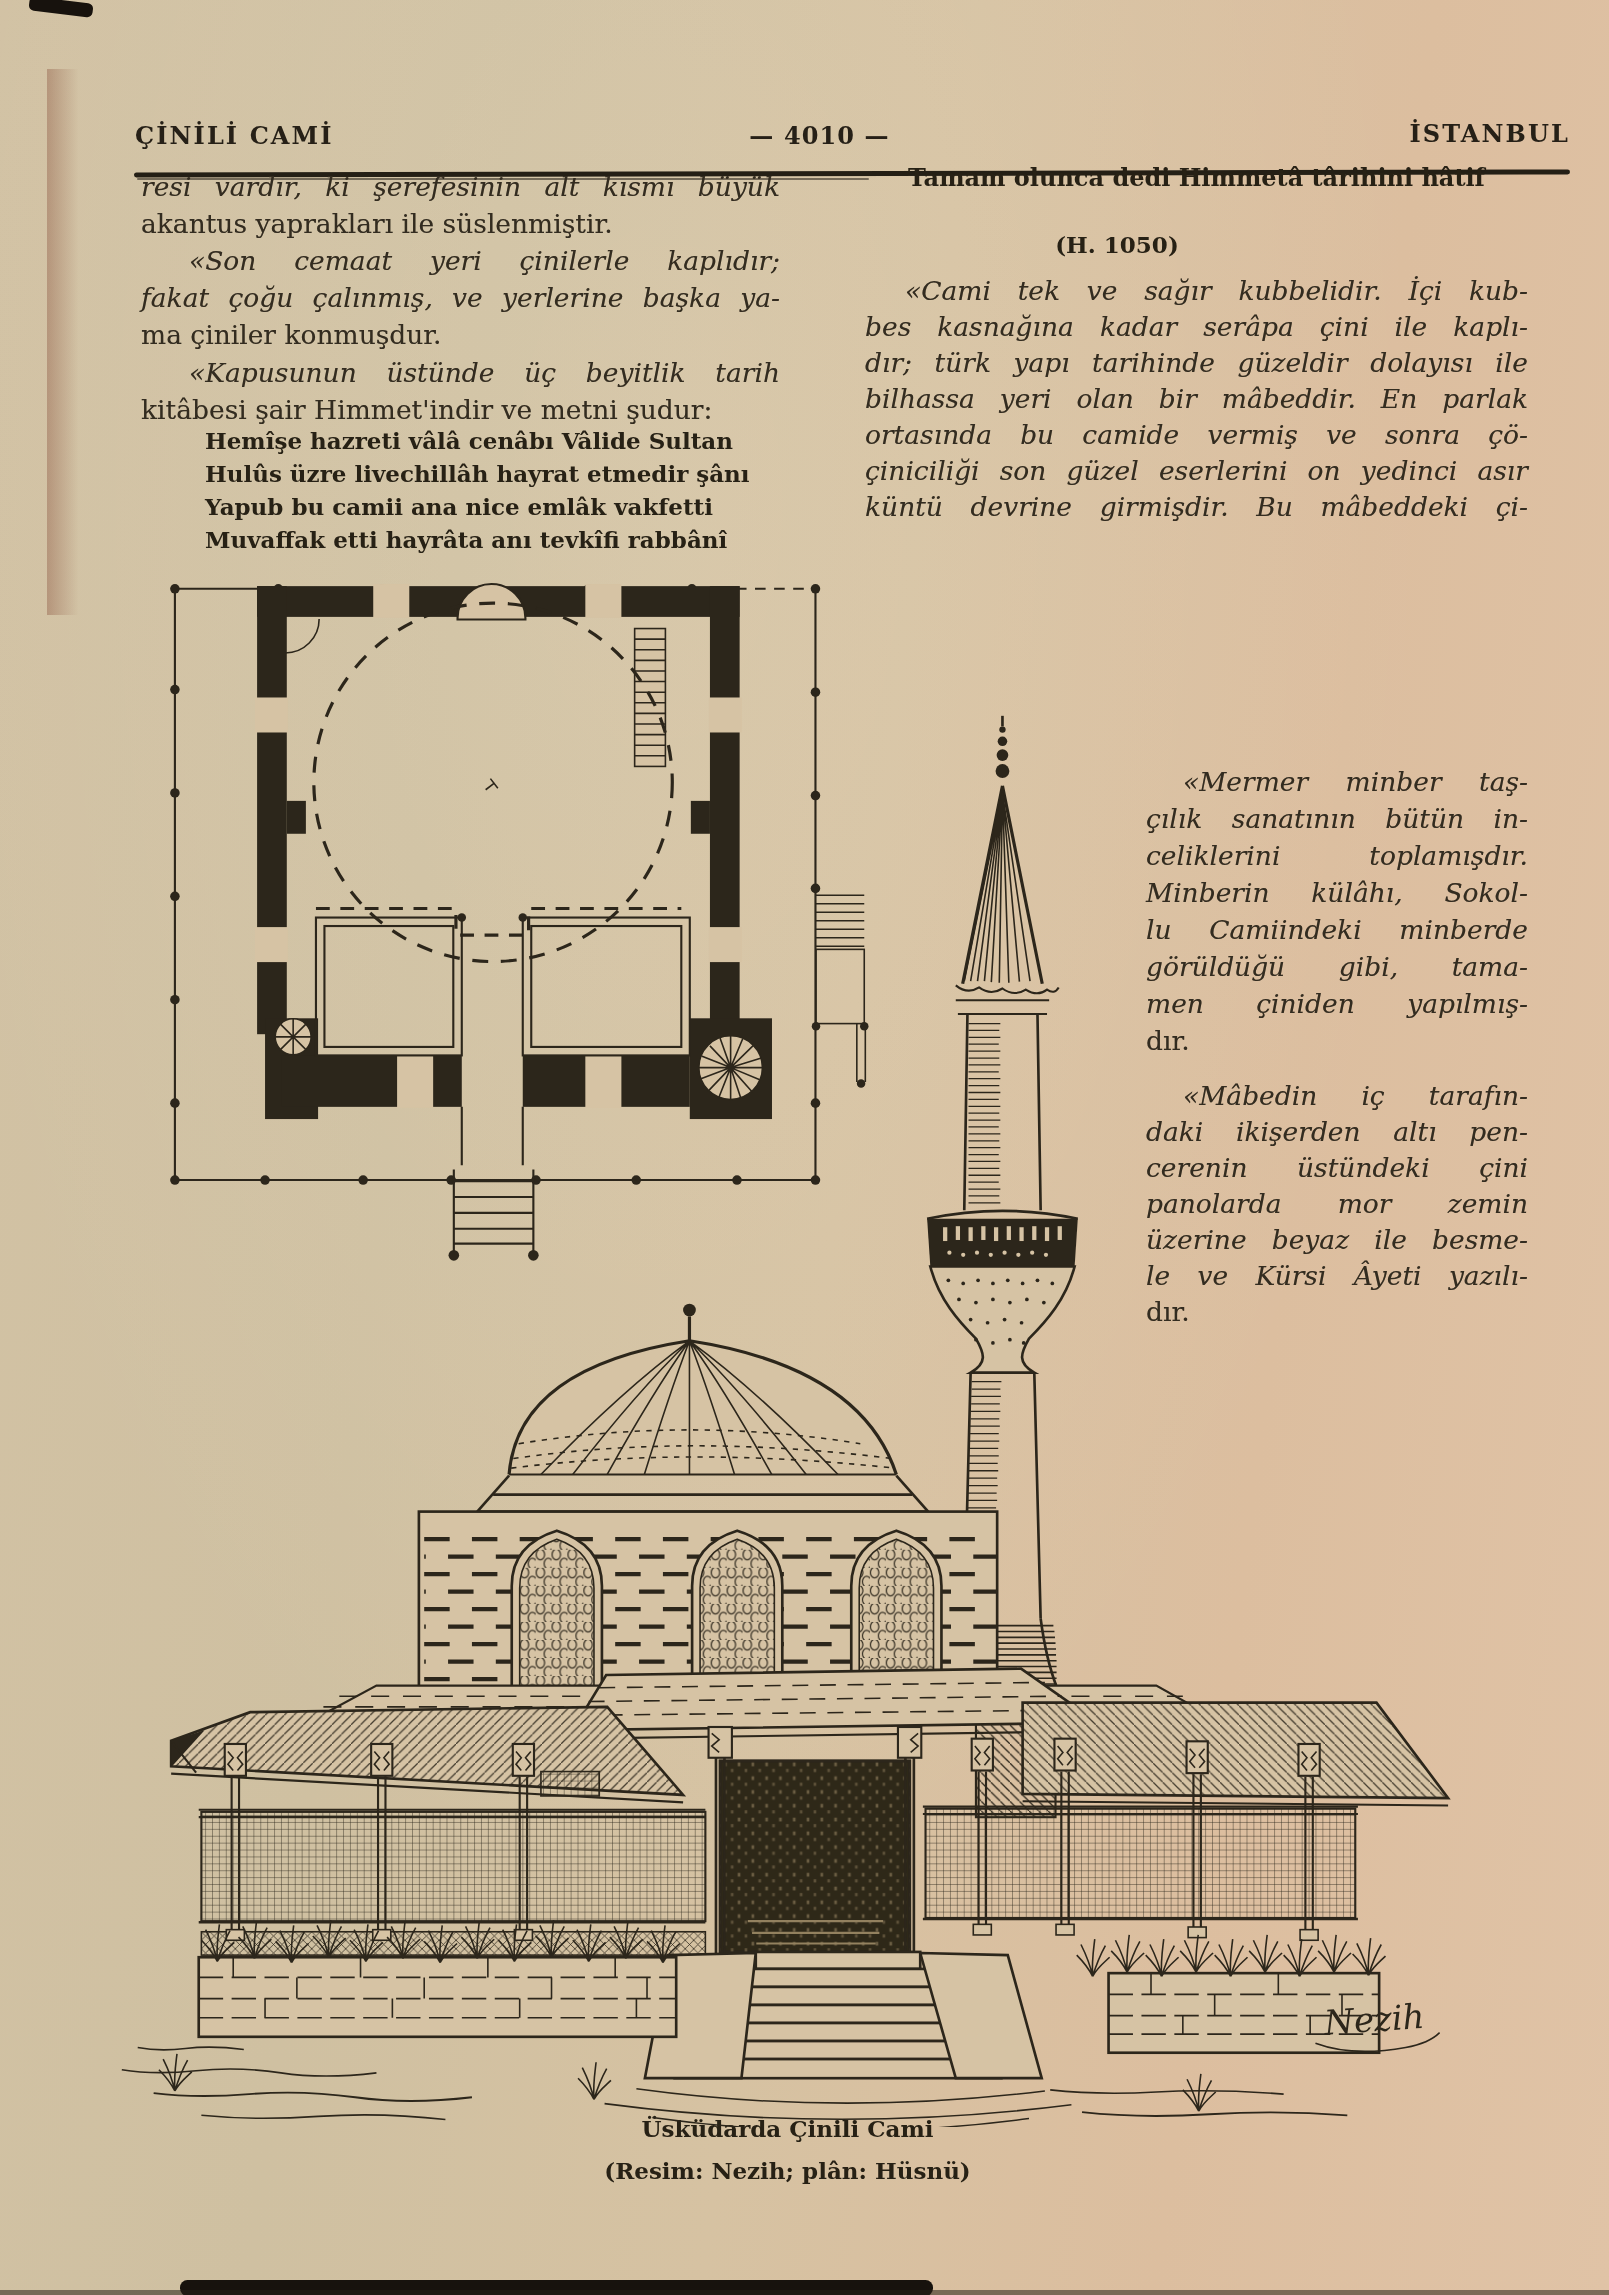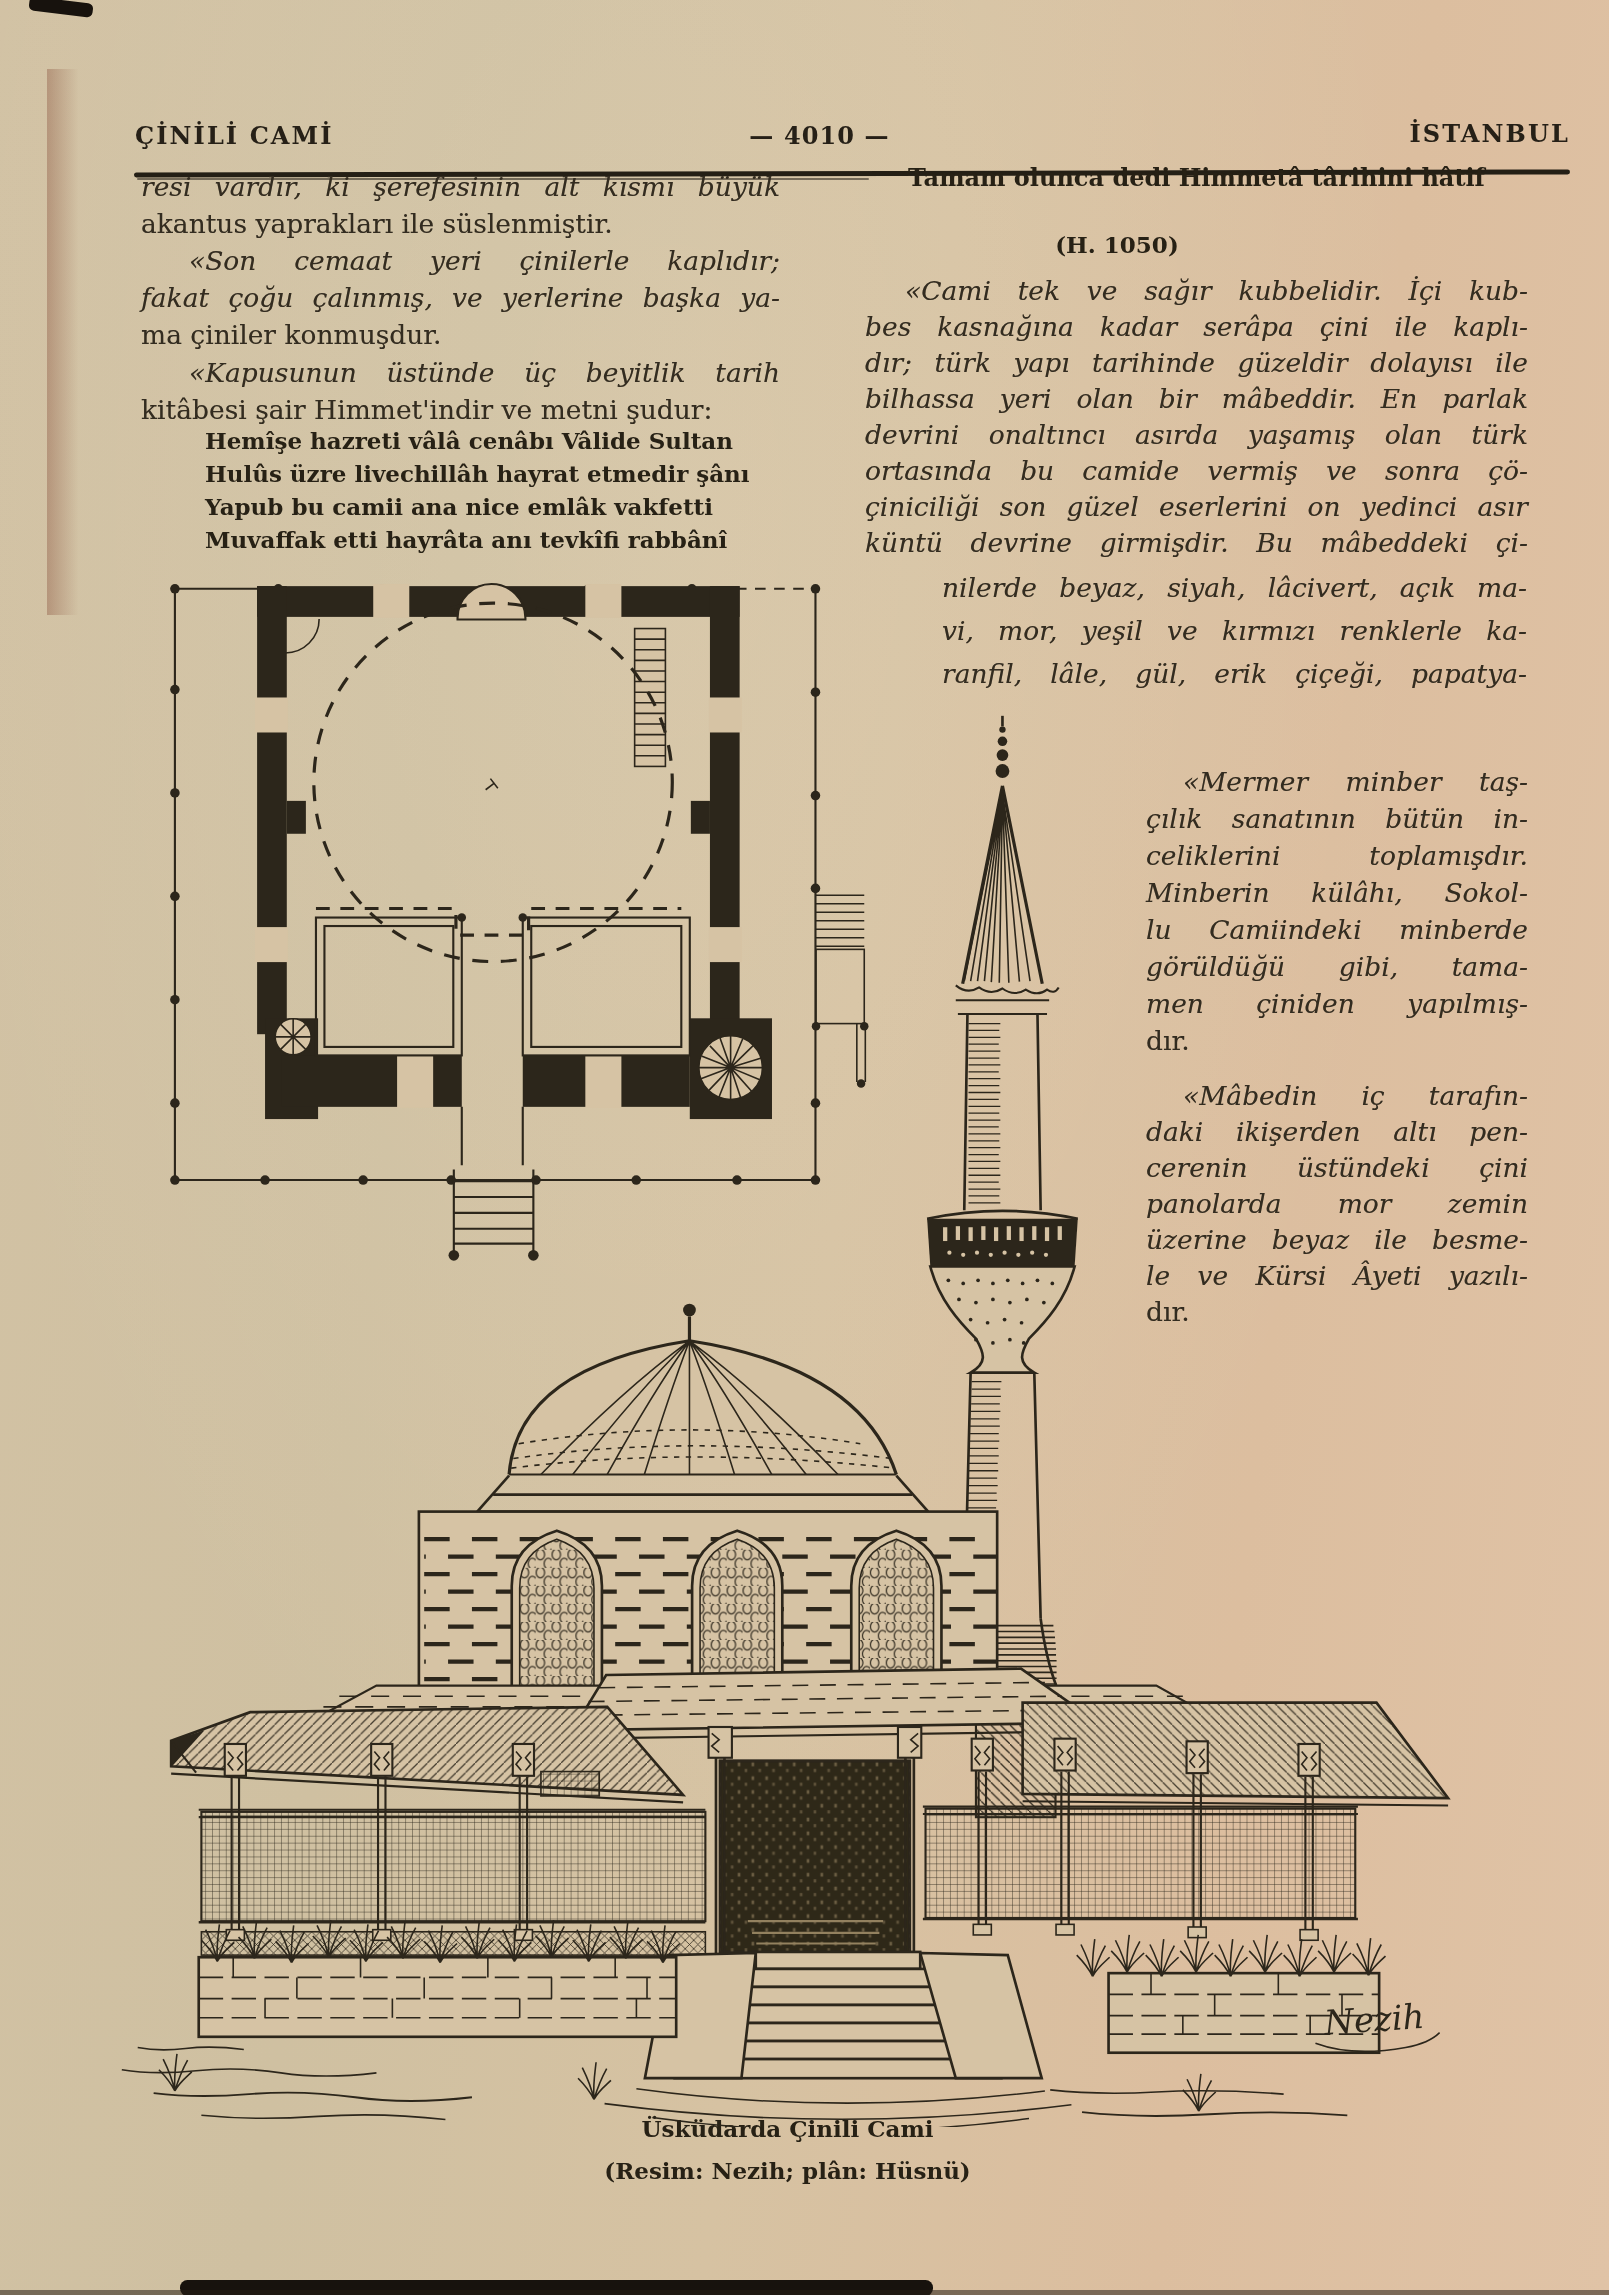--- a/index.html
+++ b/index.html
@@ -59,29 +59,23 @@
 
   <div class="abs bold-block couplet" style="left:865px;top:163px;width:663px;">
       <div class="tline">Tamam olunca dedi Himmetâ târihini hâtif</div>
     </div>
   <div class="abs bold-block datebk" style="left:865px;top:231px;width:504px;">(H. 1050)</div>
   <div class="abs body-block" style="left:865px;top:273px;width:663px;line-height:36px;">
       <div class="tline jl" style="text-indent: 40px;">«Cami tek ve sağır kubbelidir. İçi kub-</div>
       <div class="tline jl">bes kasnağına kadar serâpa çini ile kaplı-</div>
       <div class="tline jl">dır; türk yapı tarihinde güzeldir dolayısı ile</div>
       <div class="tline jl">bilhassa yeri olan bir mâbeddir. En parlak</div>
-      <div class="tline jl">devrini onaltıncı asırda yaşamış olan türk</div>
       <div class="tline jl">ortasında bu camide vermiş ve sonra çö-</div>
       <div class="tline jl">çiniciliği son güzel eserlerini on yedinci asır</div>
       <div class="tline jl">küntü devrine girmişdir. Bu mâbeddeki çi-</div>
-    </div>
-  <div class="abs body-block" style="left:942px;top:566px;width:585px;line-height:43px;">
-      <div class="tline jl">nilerde beyaz, siyah, lâcivert, açık ma-</div>
-      <div class="tline jl">vi, mor, yeşil ve kırmızı renklerle ka-</div>
-      <div class="tline jl">ranfil, lâle, gül, erik çiçeği, papatya-</div>
     </div>
   <div class="abs body-block" style="left:1146px;top:763px;width:382px;">
       <div class="tline jl" style="text-indent: 37px;">«Mermer minber taş-</div>
       <div class="tline jl">çılık sanatının bütün in-</div>
       <div class="tline jl">celiklerini toplamışdır.</div>
       <div class="tline jl">Minberin külâhı, Sokol-</div>
       <div class="tline jl">lu Camiindeki minberde</div>
       <div class="tline jl">görüldüğü gibi, tama-</div>
       <div class="tline jl">men çiniden yapılmış-</div>
       <div class="tline">dır.</div>

